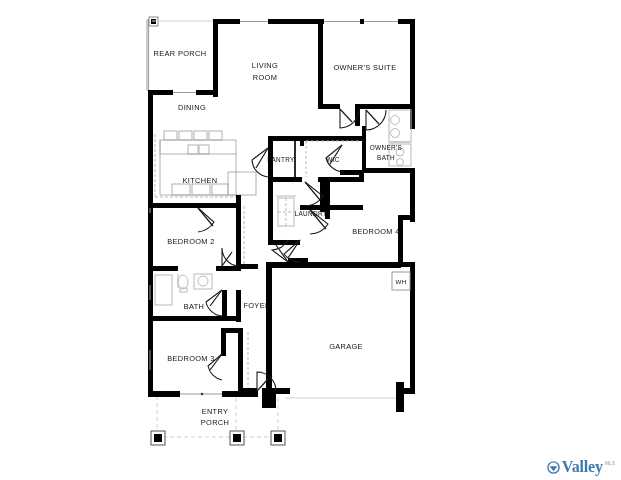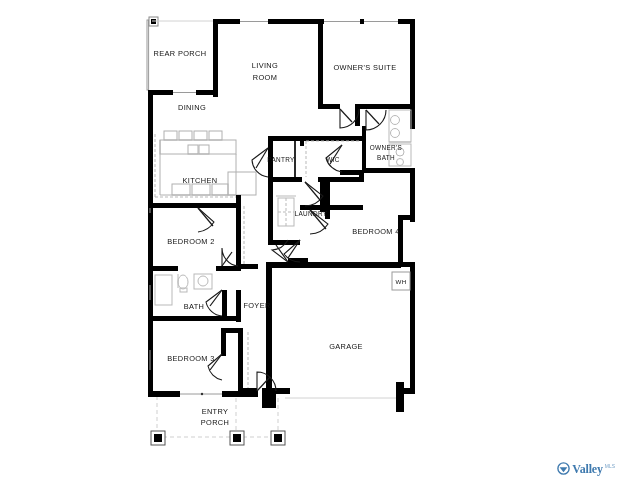--- a/index.html
+++ b/index.html
@@ -50,21 +50,21 @@
     position: absolute;
     right: 6px;
     bottom: 5px;
     display: flex;
     align-items: center;
     gap: 2px;
     opacity: 0.92;
   }
   #watermark .wm-text {
     font-family: "Liberation Serif", serif;
-    font-size: 12px;
+    font-size: 16px;
     color: #2f6fa8;
     font-weight: bold;
     letter-spacing: -0.2px;
     line-height: 1;
   }
   #watermark .wm-tm {
     font-family: "Liberation Sans", sans-serif;
     font-size: 5px;
     color: #6f9cc4;
     align-self: flex-start;

